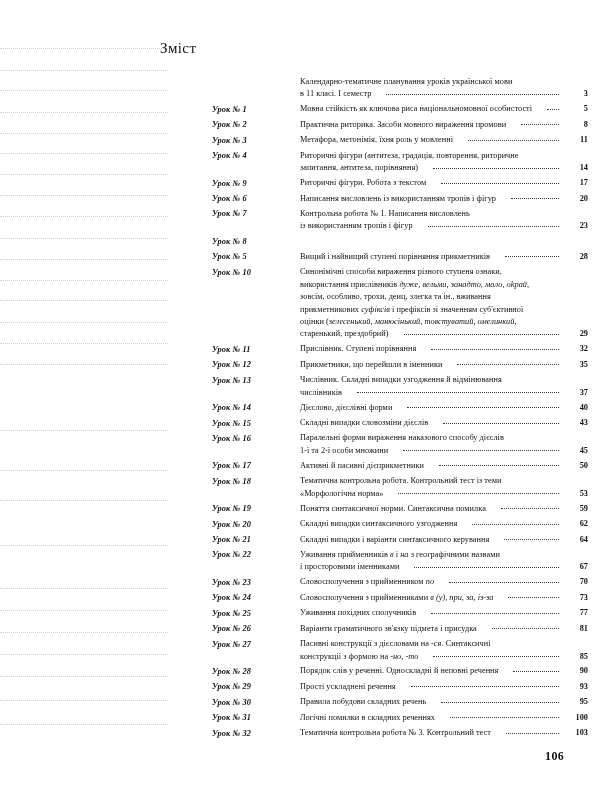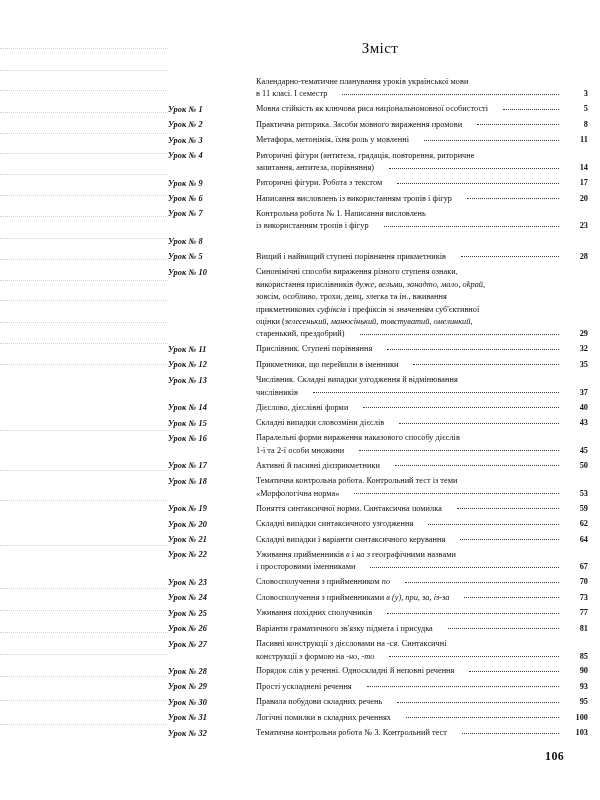--- a/index.html
+++ b/index.html
@@ -42,40 +42,40 @@
     top: 0;
     width: 600px;
     height: 800px;
   }
 
   .toc-title {
     position: absolute;
     left: 0;
     top: 40px;
     width: 600px;
-    text-align: center;
     font-size: 15px;
     letter-spacing: .4px;
     color: #111;
   }
   
   .toc-title span { display: inline-block; padding-left: 160px; }
 
   .toc {
     position: absolute;
     left: 168px;
     top: 76px;
     width: 420px;
   }
 
   .entry {
     display: flex;
     align-items: flex-start;
     margin-bottom: 2.5px;
     line-height: 1.5;
+    margin-left: 44px;
   }
 
   .entry-label {
     flex: 0 0 88px;
     font-size: 8.3px;
     font-style: italic;
     font-weight: bold;
     white-space: nowrap;
     color: #111;
     padding-top: .5px;

